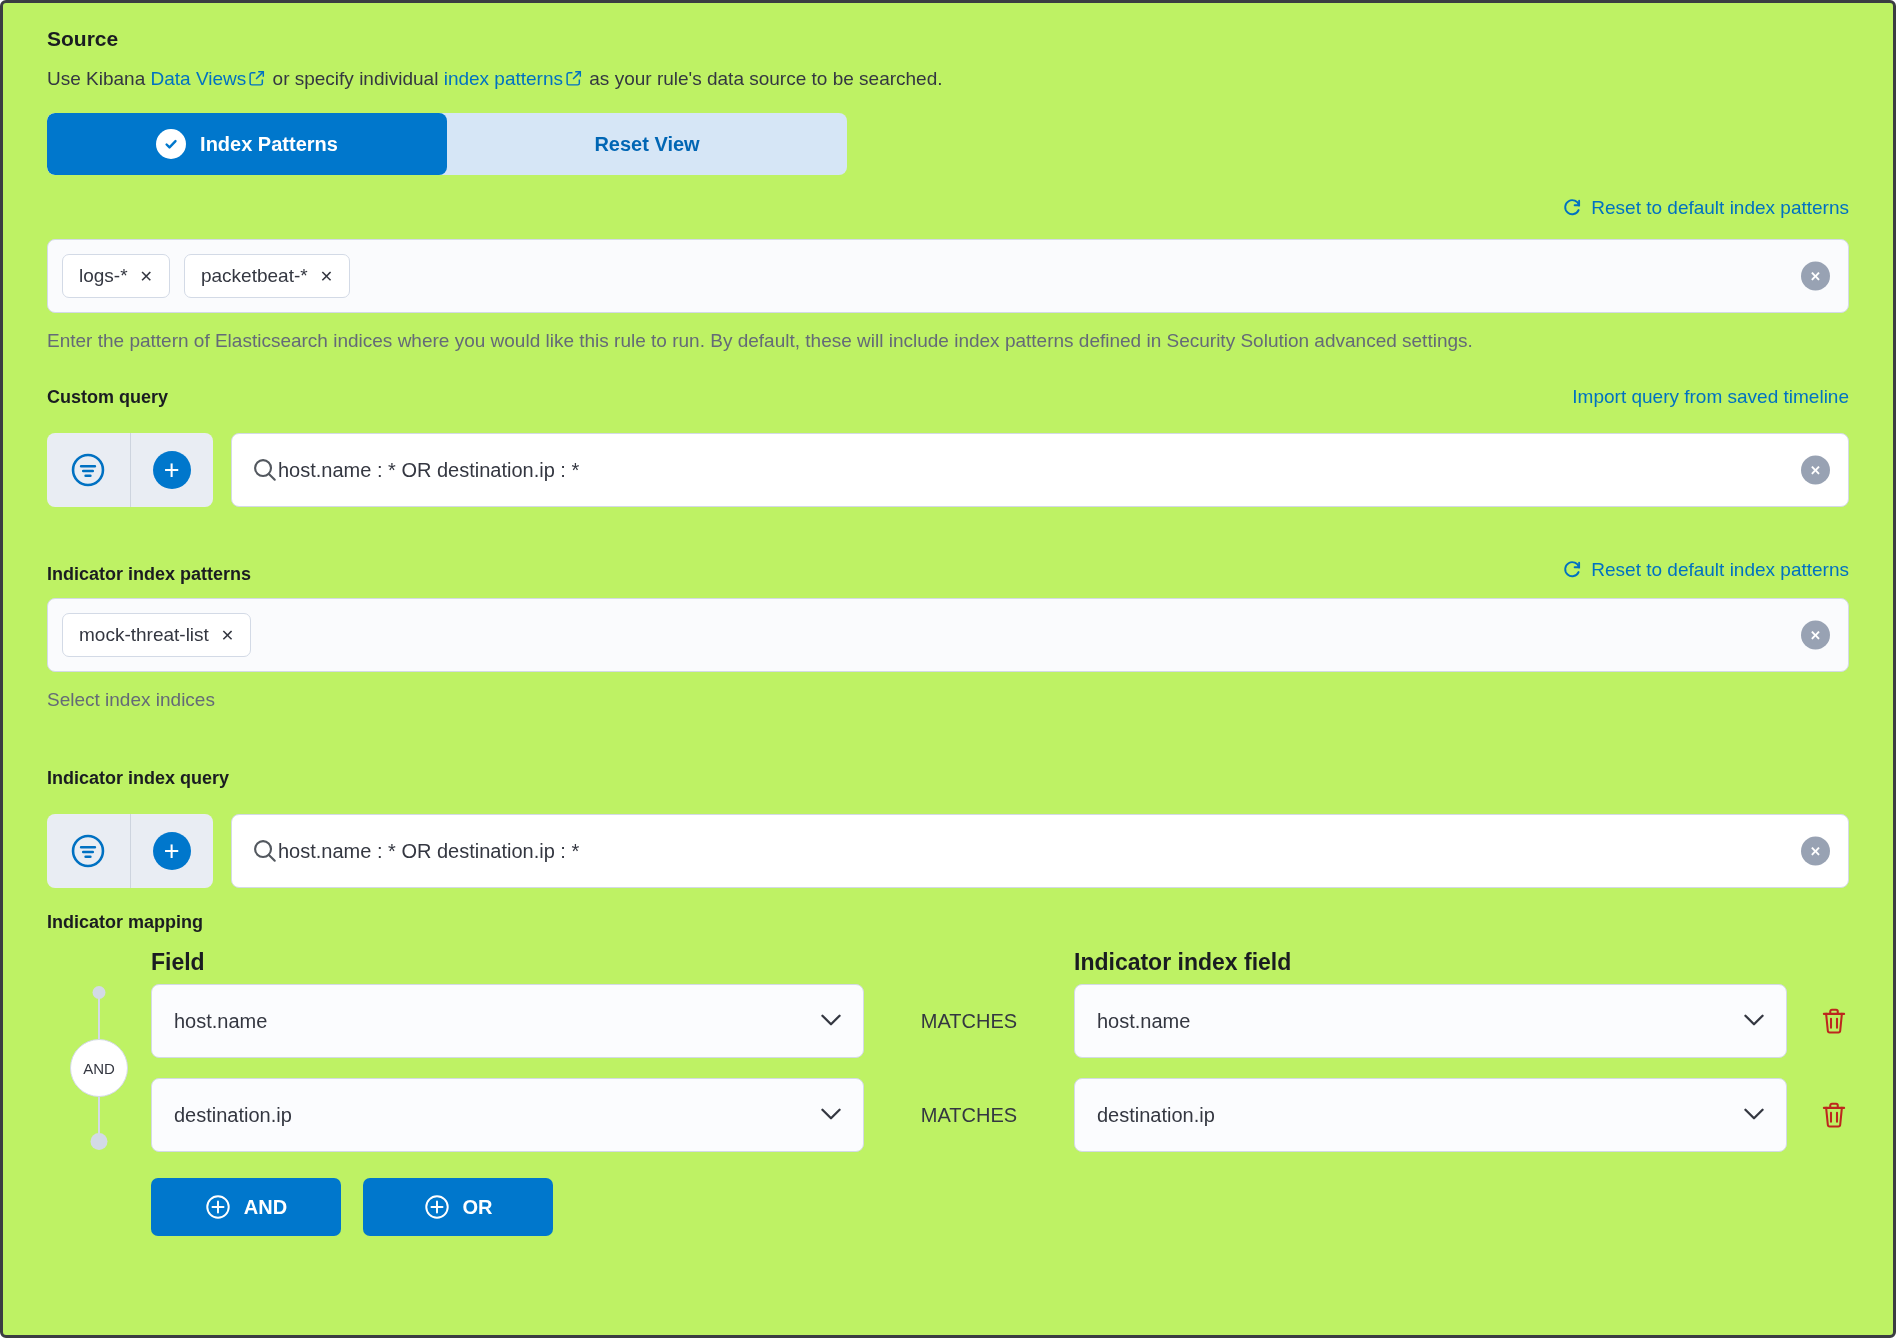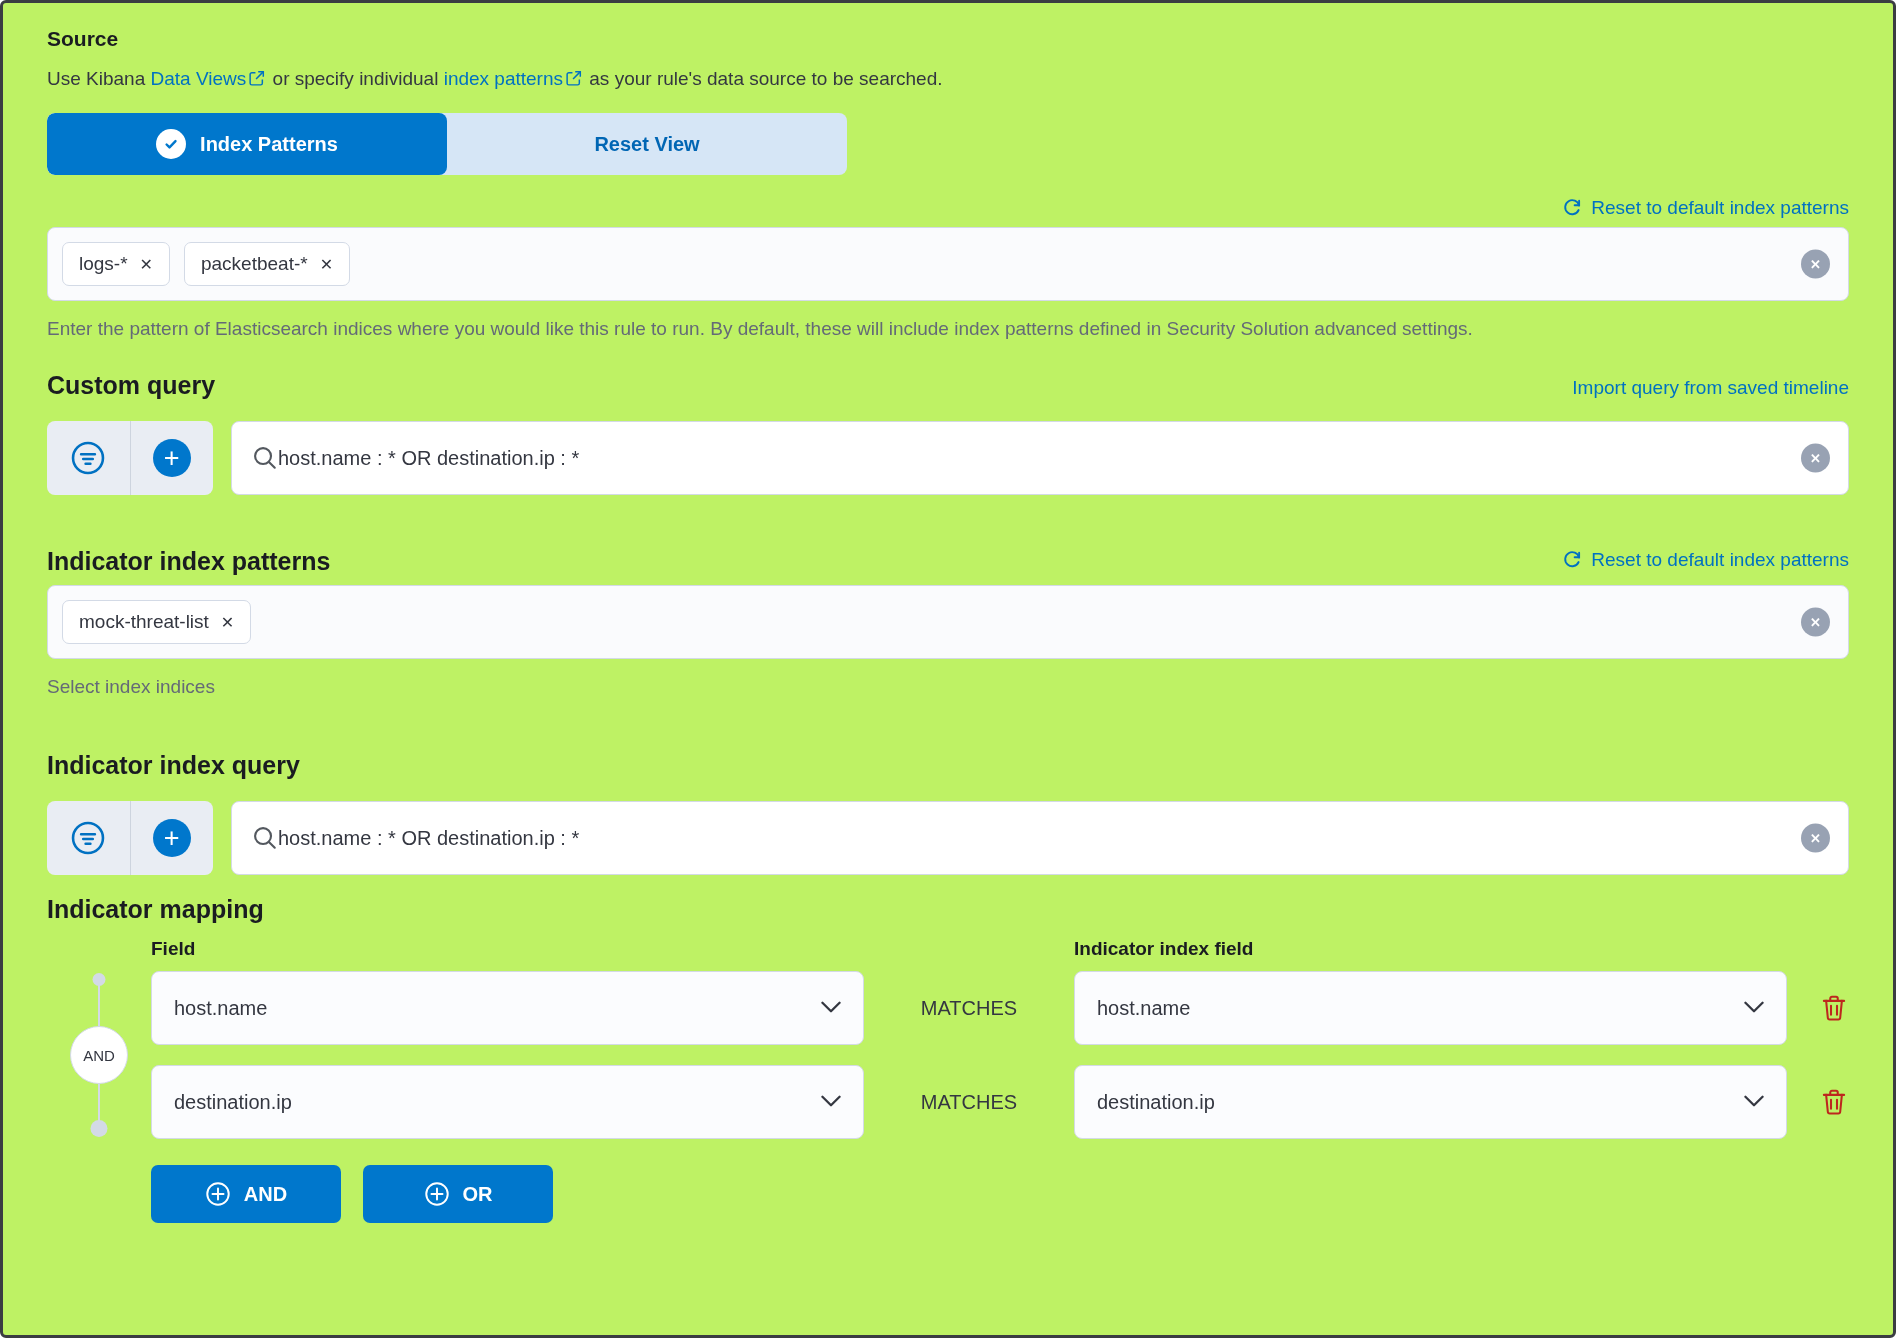--- a/index.html
+++ b/index.html
@@ -36,25 +36,25 @@
   .toggle-btn.selected { background: #0077cc; color: #ffffff; border-radius: 8px; }
   .toggle-btn.unselected { color: #0066b4; }
   .check-circle {
     width: 30px; height: 30px; background: #ffffff; border-radius: 50%;
     display: flex; align-items: center; justify-content: center;
   }
 
   .right-link-row { margin-top: 22px; display: flex; justify-content: flex-end; align-items: center; gap: 9px; }
   .right-link-row .link, .between-row .link { font-size: 19px; }
   .between-row { margin-top: 28px; display: flex; justify-content: space-between; align-items: baseline; }
-  .field-label { font-size: 25px; font-weight: 700; color: #1a1c21; line-height: 28px; }
+  .field-label { font-size: 18px; font-weight: 700; color: #1a1c21; line-height: 28px; }
 
   
   .combo {
-    position: relative; margin-top: 8px; height: 74px; width: 100%;
+    position: relative; margin-top: 20px; height: 74px; width: 100%;
     background: #fafbfd; border: 1px solid #d3dae6; border-radius: 8px;
     display: flex; align-items: center; padding: 0 60px 0 14px; gap: 14px;
   }
   .combo.mt10 { margin-top: 10px; }
   .tag {
     height: 44px; background: #ffffff; border: 1px solid #d3dae6; border-radius: 7px;
     display: inline-flex; align-items: center; padding: 0 16px; gap: 12px;
     font-size: 19px; font-weight: 500; color: #343741; cursor: pointer;
   }
   .tag .x { font-size: 16px; color: #343741; font-weight: 400; }
@@ -83,21 +83,21 @@
   }
   .query-text { font-size: 20px; color: #343741; }
 
   
   .headers-row, .map-row { display: flex; align-items: center; }
   .col-rail { width: 104px; flex: none; }
   .col-field { flex: 1; }
   .col-op { width: 210px; flex: none; text-align: center; font-size: 20px; color: #343741; }
   .col-trash { width: 62px; flex: none; display: flex; justify-content: flex-end; }
   .headers-row { margin-top: 12px; }
-  .headers-row .field-label { font-size: 19px; }
+  .headers-row .field-label { font-size: 23px; }
 
   .map-body { margin-top: 8px; display: flex; }
   .rail {
     width: 104px; flex: none; position: relative; align-self: stretch;
   }
   .rail .vline { position: absolute; left: 50%; transform: translateX(-50%); top: 12px; bottom: 14px; width: 2px; background: #d3dae6; }
   .rail .dot-top { position: absolute; left: 50%; transform: translateX(-50%); top: 2px; width: 13px; height: 13px; border-radius: 50%; background: #d3dae6; }
   .rail .dot-bottom { position: absolute; left: 50%; transform: translateX(-50%); bottom: 2px; width: 17px; height: 17px; border-radius: 50%; background: #d3dae6; }
   .rail .and-pill {
     position: absolute; left: 50%; top: 50%; transform: translate(-50%,-50%);

